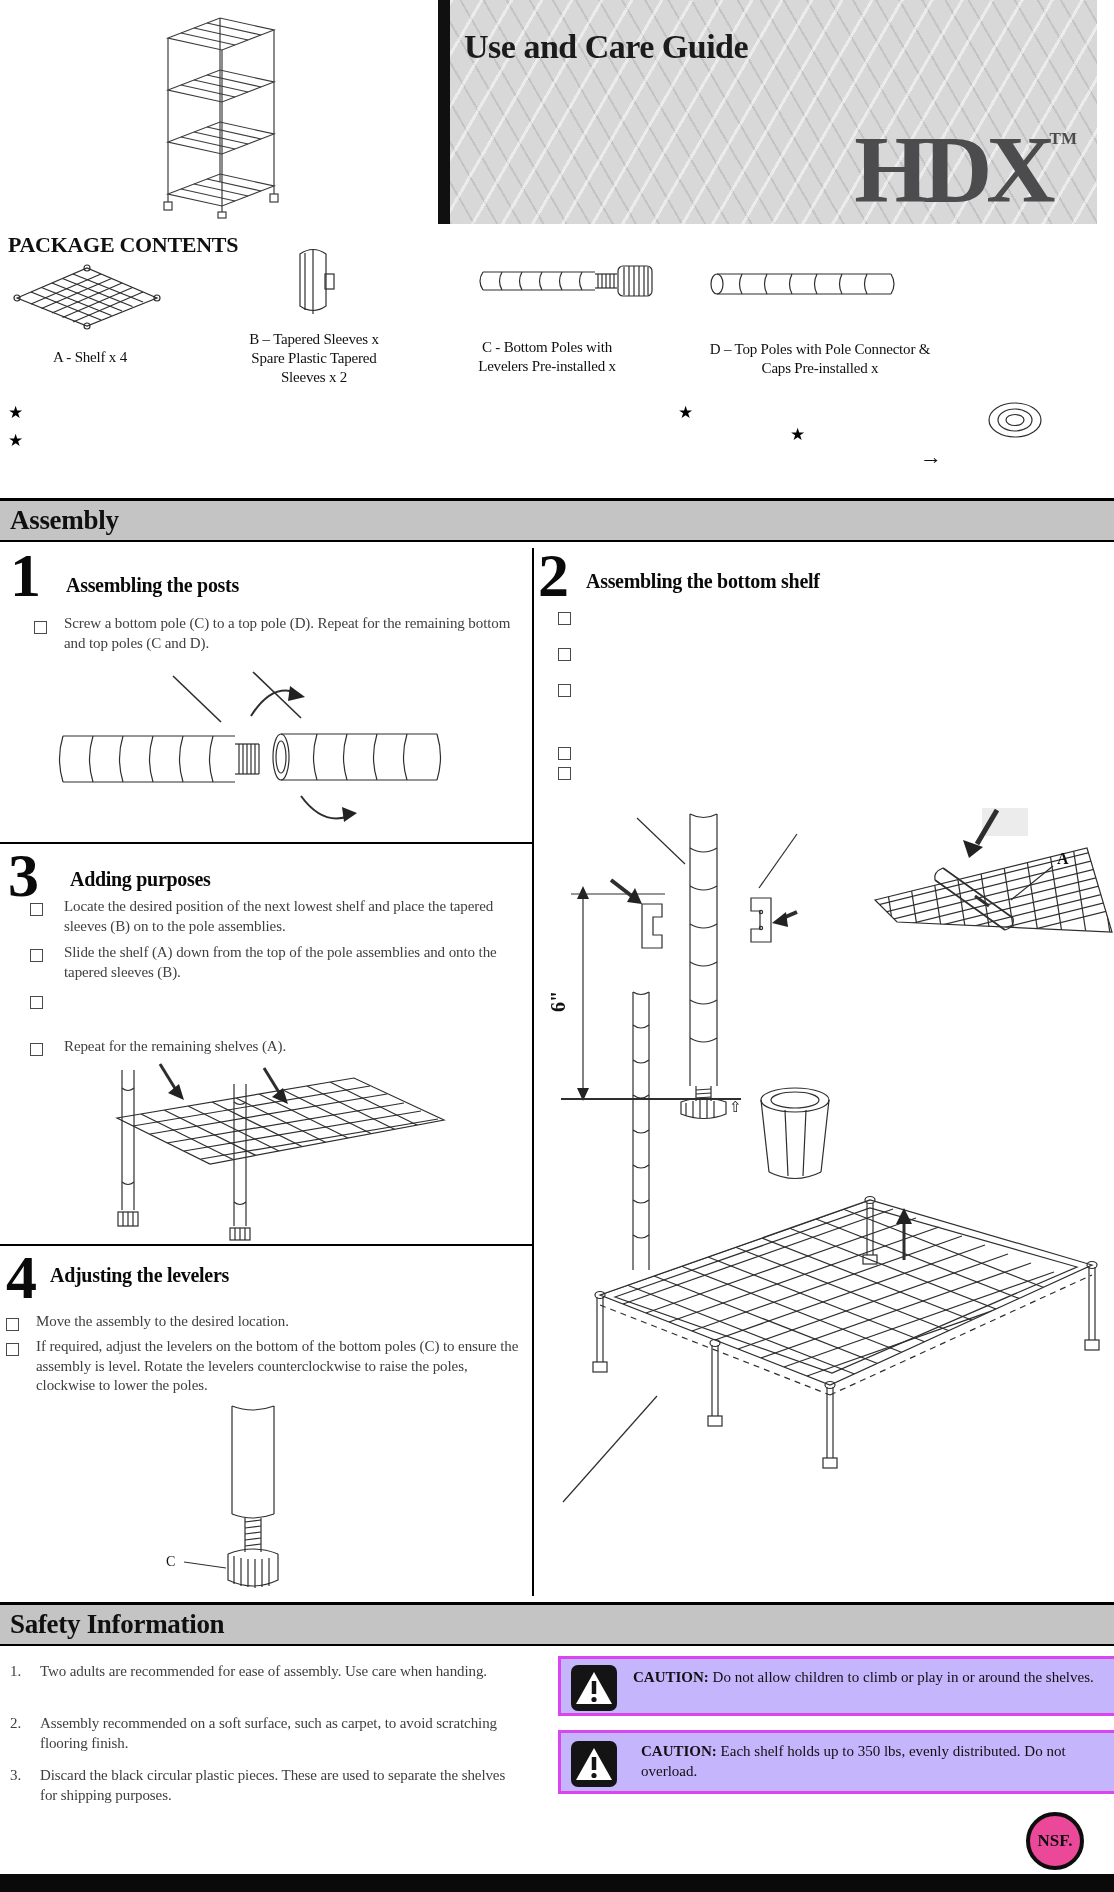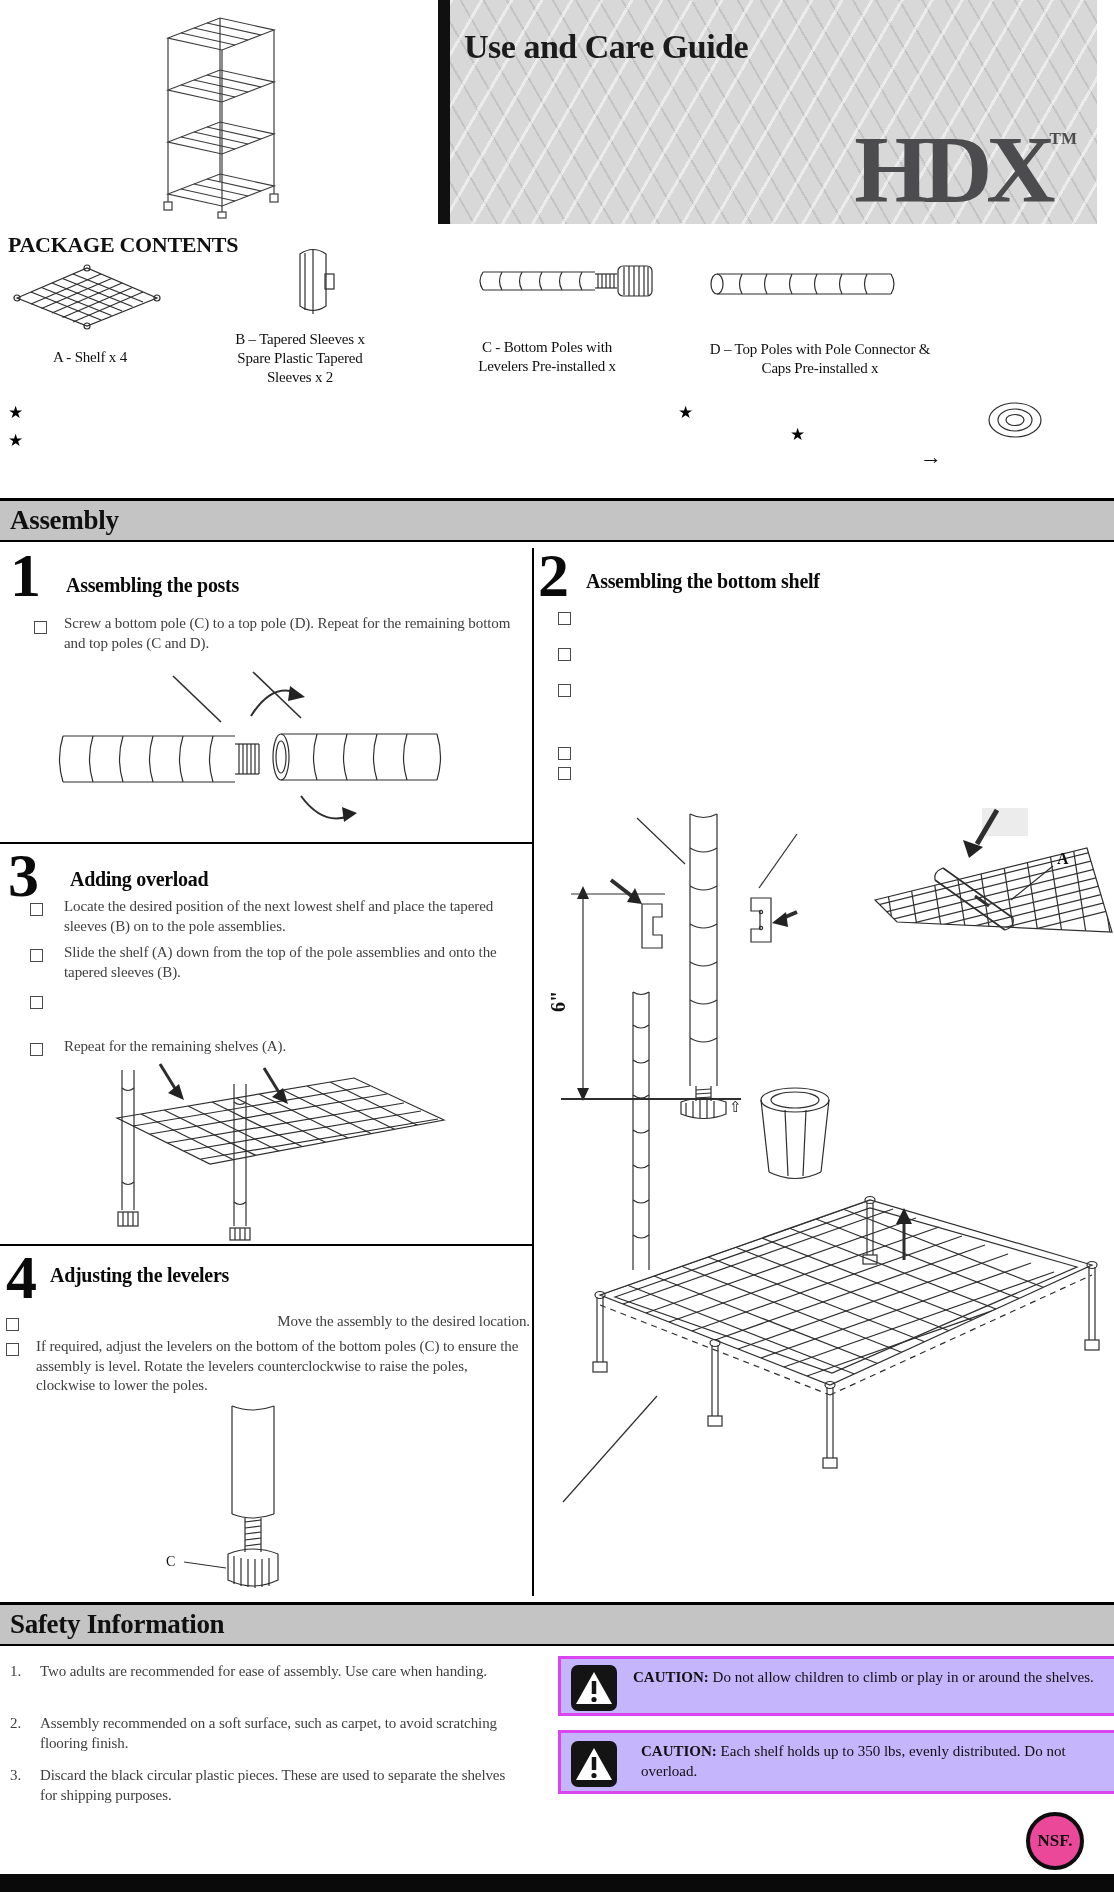--- a/index.html
+++ b/index.html
@@ -94,21 +94,21 @@
       <circle cx="75" cy="64" r="3"></circle>
   </svg>
   <div class="abs partlabel" style="left:10px;top:348px;width:160px;">A - Shelf x 4</div>
 
   <svg class="ill" style="left:292px;top:244px" width="44" height="78" viewBox="0 0 44 78">
     <path d="M8,10 q13,-9 26,0 v52 q-13,9 -26,0 z"></path>
     <line x1="21" y1="5" x2="21" y2="70"></line>
     <rect x="33" y="30" width="9" height="15"></rect>
     <line x1="13" y1="9" x2="13" y2="66"></line>
   </svg>
-  <div class="abs partlabel" style="left:200px;top:330px;width:200px;">B – Tapered Sleeves x
+  <div class="abs partlabel" style="left:214px;top:330px;width:200px;">B – Tapered Sleeves x
 Spare Plastic Tapered
 Sleeves x 2</div>
 
   <svg class="ill" style="left:477px;top:262px" width="180" height="38" viewBox="0 0 180 38">
     <path d="M6,10 q-6,9 0,18"></path>
       <line x1="6" y1="10" x2="118" y2="10"></line>
       <line x1="6" y1="28" x2="118" y2="28"></line>
     <path d="M25,10 q-5,9 0,18"></path>
       <path d="M45,10 q-5,9 0,18"></path>
       <path d="M65,10 q-5,9 0,18"></path>
@@ -200,21 +200,21 @@
     <path d="M262,62 q-7,23 0,46"></path>
       <path d="M292,62 q-7,23 0,46"></path>
       <path d="M322,62 q-7,23 0,46"></path>
       <path d="M352,62 q-7,23 0,46"></path>
     <path d="M382,62 q7,23 0,46"></path>
     <path d="M246,124 Q268,154 294,144" stroke-width="2"></path>
     <polygon points="302,141 287,135 289,150" fill="#222" stroke="none"></polygon>
   </svg>
 
   <div class="abs num" style="left:8px;top:848px;">3</div>
-  <div class="abs h-step" style="left:70px;top:868px;">Adding overload</div>
+  <div class="abs h-step" style="left:70px;top:868px;">Adding purposes</div>
   <span class="cb" style="left:30px;top:903px;"></span>
   <div class="abs txt" style="left:64px;top:897px;width:462px;">Locate the desired position of the next lowest shelf and place the tapered sleeves (B) on to the pole assemblies.</div>
   <span class="cb" style="left:30px;top:949px;"></span>
   <div class="abs txt" style="left:64px;top:943px;width:462px;">Slide the shelf (A) down from the top of the pole assemblies and onto the tapered sleeves (B).</div>
   <span class="cb" style="left:30px;top:996px;"></span>
   <span class="cb" style="left:30px;top:1043px;"></span>
   <div class="abs txt" style="left:64px;top:1037px;width:462px;">Repeat for the remaining shelves (A).</div>
 
   <svg class="ill" style="left:42px;top:1062px" width="430" height="180" viewBox="0 0 430 180">
     <defs>
@@ -257,21 +257,21 @@
     </g>
     <line x1="118" y1="2" x2="134" y2="28" stroke-width="3"></line>
     <polygon points="142,38 126,31 137,22" fill="#222" stroke="none"></polygon>
     <line x1="222" y1="6" x2="238" y2="32" stroke-width="3"></line>
     <polygon points="246,42 230,35 241,26" fill="#222" stroke="none"></polygon>
   </svg>
 
   <div class="abs num" style="left:6px;top:1250px;">4</div>
   <div class="abs h-step" style="left:50px;top:1264px;">Adjusting the levelers</div>
   <span class="cb" style="left:6px;top:1318px;"></span>
-  <div class="abs txt" style="left:36px;top:1312px;width:494px;text-align:right;">Move the assembly to the desired location.</div>
+  <div class="abs txt" style="left:36px;top:1312px;width:494px;">Move the assembly to the desired location.</div>
   <span class="cb" style="left:6px;top:1343px;"></span>
   <div class="abs txt" style="left:36px;top:1337px;width:494px;">If required, adjust the levelers on the bottom of the bottom poles (C) to ensure the assembly is level. Rotate the levelers counterclockwise to raise the poles, clockwise to lower the poles.</div>
 
   <svg class="ill" style="left:180px;top:1402px" width="155" height="200" viewBox="0 0 155 200">
     <line x1="52" y1="4" x2="52" y2="112"></line>
       <line x1="94" y1="4" x2="94" y2="112"></line>
     <path d="M52,4 q21,8 42,0"></path>
       <path d="M52,112 q21,8 42,0"></path>
     <line x1="65" y1="116" x2="65" y2="150"></line>
       <line x1="81" y1="116" x2="81" y2="150"></line>

